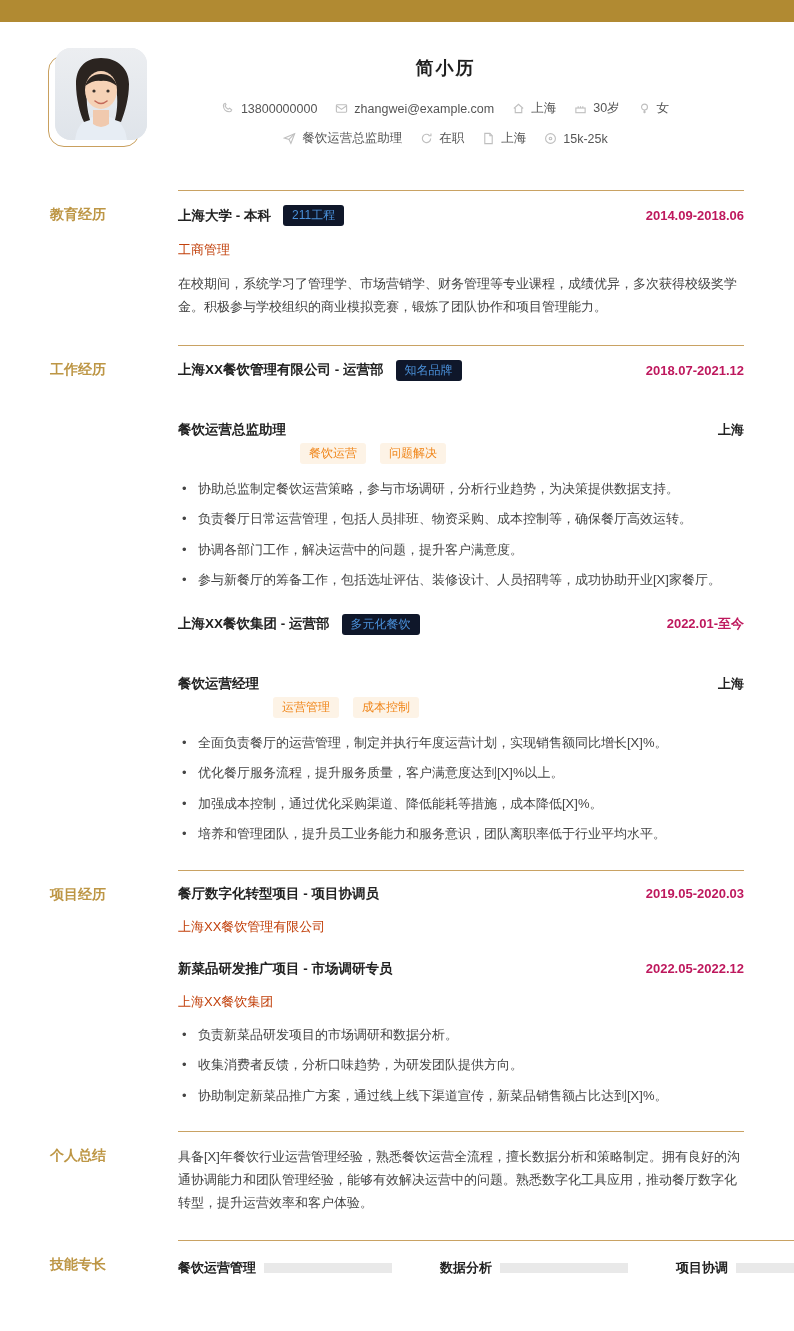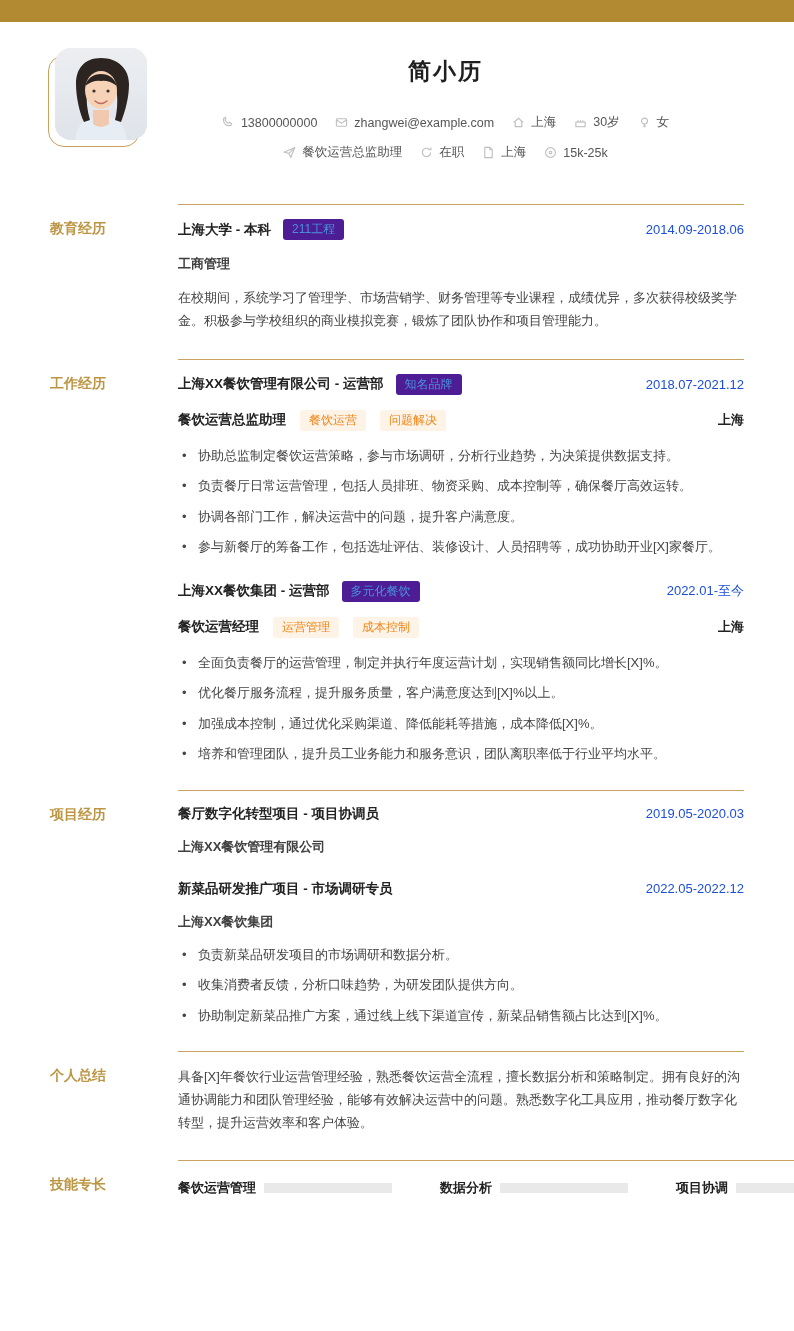--- a/index.html
+++ b/index.html
@@ -12,42 +12,42 @@
   .topbar { height:22px; width:100%; background:#b18a32; }
 
   
   .header { display:flex; padding:26px 50px 30px 55px; }
   .avatar-wrap { position:relative; width:92px; height:92px; flex:0 0 92px; }
   .avatar-ring { position:absolute; left:-7px; top:7px; width:92px; height:92px;
     border:1.5px solid #c9a05e; border-radius:16px; }
   .avatar { position:absolute; left:0; top:0; width:92px; height:92px;
     border-radius:16px; overflow:hidden; background:#e8ebef; }
   .header-main { flex:1; text-align:center; padding-top:8px; }
-  .name { font-size:23px; font-weight:bold; color:#1f1f1f; letter-spacing:2px; margin-bottom:27px; }
+  .name { font-size:18px; font-weight:bold; color:#1f1f1f; letter-spacing:2px; margin-bottom:20px; }
   .contact-row { display:flex; justify-content:center; align-items:center; gap:18px;
     color:#555; font-size:12.5px; margin-bottom:13px; }
   .contact-item { display:inline-flex; align-items:center; gap:6px; white-space:nowrap; }
   .cicon { width:13px; height:13px; display:inline-flex; color:#bfbfbf; }
   .cicon svg { width:13px; height:13px; stroke:#bfbfbf; fill:none; stroke-width:1.2; }
 
   
   .section { display:flex; padding:0 50px;border-radius:23px; }
   .sec-label { width:128px; flex:0 0 128px; color:#bd9645; font-size:14px;
     font-weight:bold; padding-top:16px; }
   .sec-content { flex:1; border-top:1px solid #c9a263; padding:14px 0 26px 0; }
 
   .h-row { display:flex; align-items:center; margin-bottom:15px; }
   .h-title { font-weight:bold; color:#222; font-size:13.5px; }
-  .h-date { margin-left:auto; font-weight:normal; color:#1d4ed8; font-size:13px; }
+  .h-date { margin-left:auto; font-weight:bold; color:#be185d; font-size:13px; }
   .h-loc  { margin-left:auto; font-weight:bold; color:#222; font-size:13px; }
   .tag { display:inline-block; font-size:12px; border-radius:3px; padding:2px 9px; margin-left:12px; }
-  .tag.blue   { background:#4c1d95; color:#4a90d9; }
-  .tag.orange { background:#fdf3e6; color:#f0861a; margin-left:14px; }
-
-  .sub-bold { font-weight:bold; color:#404040; font-size:13px; margin-bottom:14px; }
+  .tag.blue   { background:#0f172a; color:#4a90d9; }
+  .tag.orange { background:#fdf3e6; color:#f0861a; margin-left:14px;margin-top:47px; }
+
+  .sub-bold { font-weight:normal; color:#c2410c; font-size:13px; margin-bottom:14px; }
   .para { color:#444; line-height:1.75; font-size:13px; }
 
   ul.bullets { list-style:none; }
   ul.bullets li { position:relative; padding-left:20px; color:#444;
     line-height:1.5; margin-bottom:11px; font-size:13px; }
   ul.bullets li:last-child { margin-bottom:0; }
   ul.bullets li::before { content:"•"; position:absolute; left:4px; top:0; color:#444; }
 
   .entry { margin-bottom:24px; }
   .entry:last-child { margin-bottom:0; }

